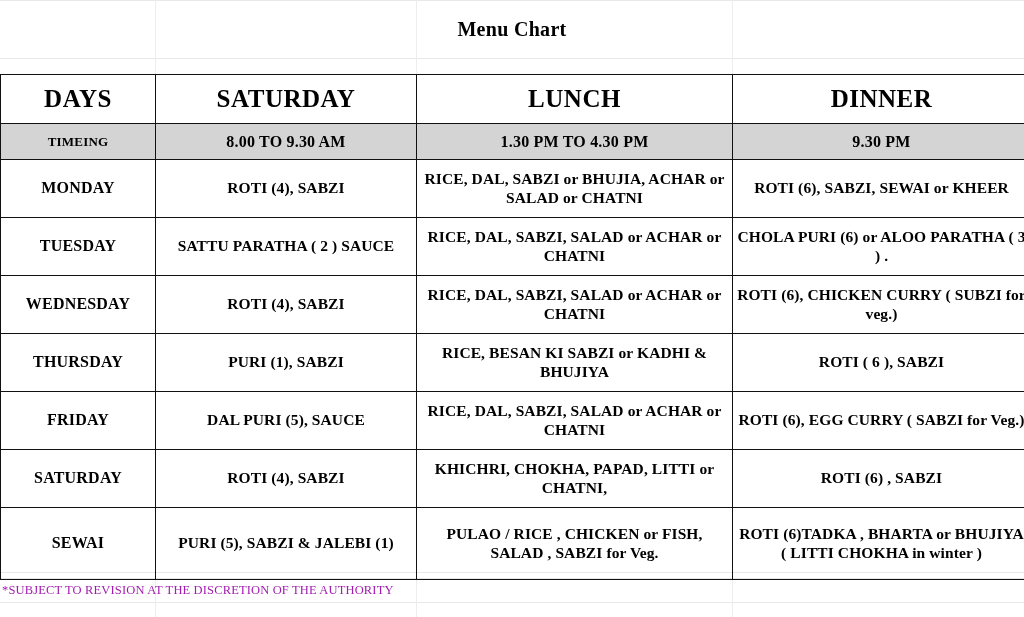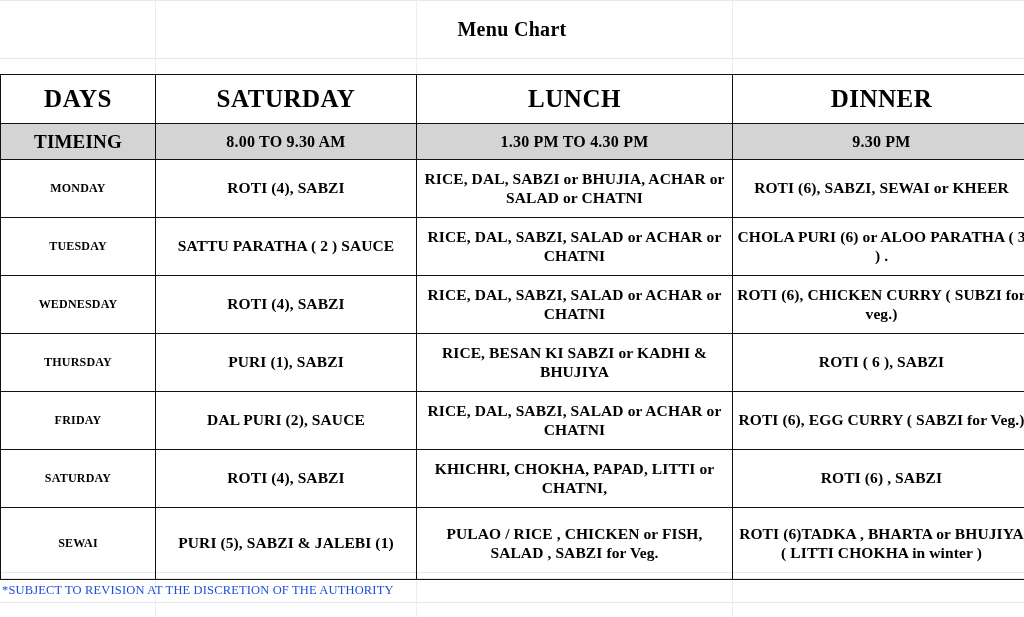--- a/index.html
+++ b/index.html
@@ -91,54 +91,54 @@
 
   
   tr.row-timing td {
     height: 33px;
     background: #d4d4d4;
     font-size: 16px;
     font-weight: bold;
     letter-spacing: 0.2px;
   }
   tr.row-timing td.day-cell {
-    font-size: 19px;
+    font-size: 13px;
   }
 
   
   tr.row-day td {
     height: 55px;
     font-size: 15.5px;
     font-weight: bold;
     line-height: 1.18;
     letter-spacing: 0.1px;
   }
   tr.row-day td.day-cell {
-    font-size: 12px;
+    font-size: 16px;
     letter-spacing: 0.2px;
   }
   tr.row-sunday td {
     height: 69px;
   }
   
   td.nowrap-cell {
     white-space: nowrap;
     text-align: center;
   }
 
   
   .footnote {
     position: absolute;
     left: 2px;
     top: 583px;
     font-size: 12.5px;
     font-family: "Liberation Serif", "DejaVu Serif", serif;
     letter-spacing: 0.15px;
     white-space: nowrap;
-    color: #1d4ed8;
+    color: #a21caf;
   }
 </style>
 </head>
 <body>
 
 <div class="sheet">
 
   <div class="grid-h" style="top:0px;"></div>
   <div class="grid-h" style="top:58px;"></div>
   <div class="grid-h" style="top:572px;"></div>
@@ -204,21 +204,21 @@
 
       <tr class="row-day">
         <td class="day-cell">THURSDAY</td>
         <td>PURI (1), SABZI</td>
         <td>RICE, BESAN KI SABZI or KADHI  &amp; BHUJIYA</td>
         <td>ROTI ( 6 ), SABZI</td>
       </tr>
 
       <tr class="row-day">
         <td class="day-cell">FRIDAY</td>
-        <td>DAL PURI (2), SAUCE</td>
+        <td>DAL PURI (5), SAUCE</td>
         <td>RICE, DAL, SABZI, SALAD or ACHAR or CHATNI</td>
         <td>ROTI (6),  EGG CURRY  ( SABZI for Veg.)</td>
       </tr>
 
       <tr class="row-day">
         <td class="day-cell">SATURDAY</td>
         <td>ROTI (4), SABZI</td>
         <td>KHICHRI, CHOKHA,  PAPAD, LITTI or CHATNI,</td>
         <td>ROTI (6) , SABZI</td>
       </tr>

